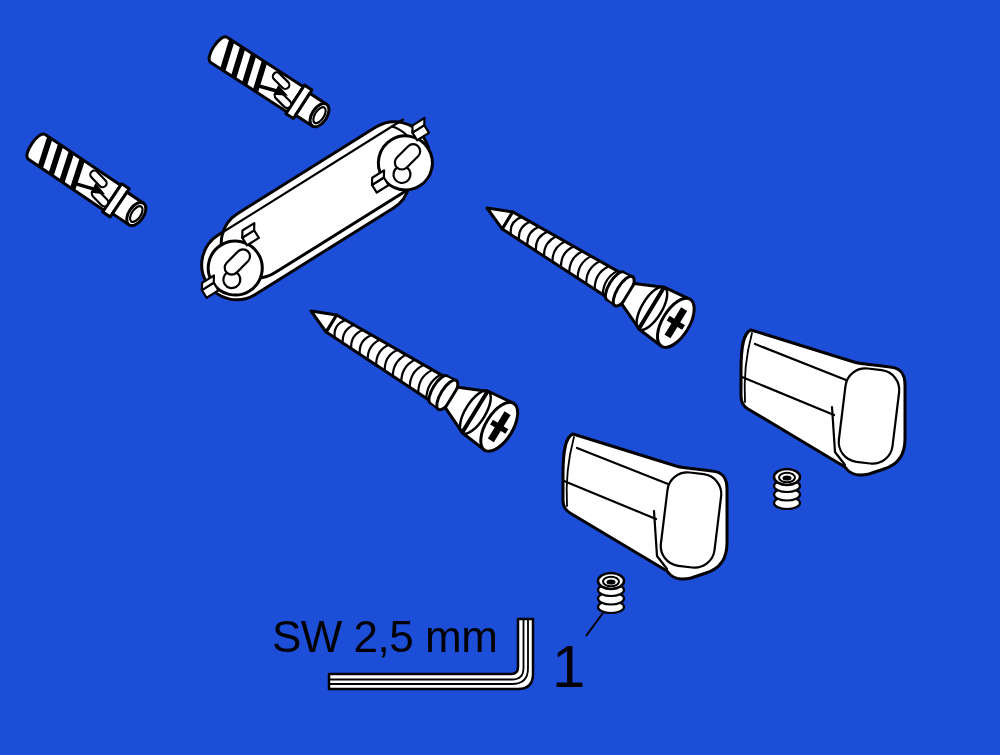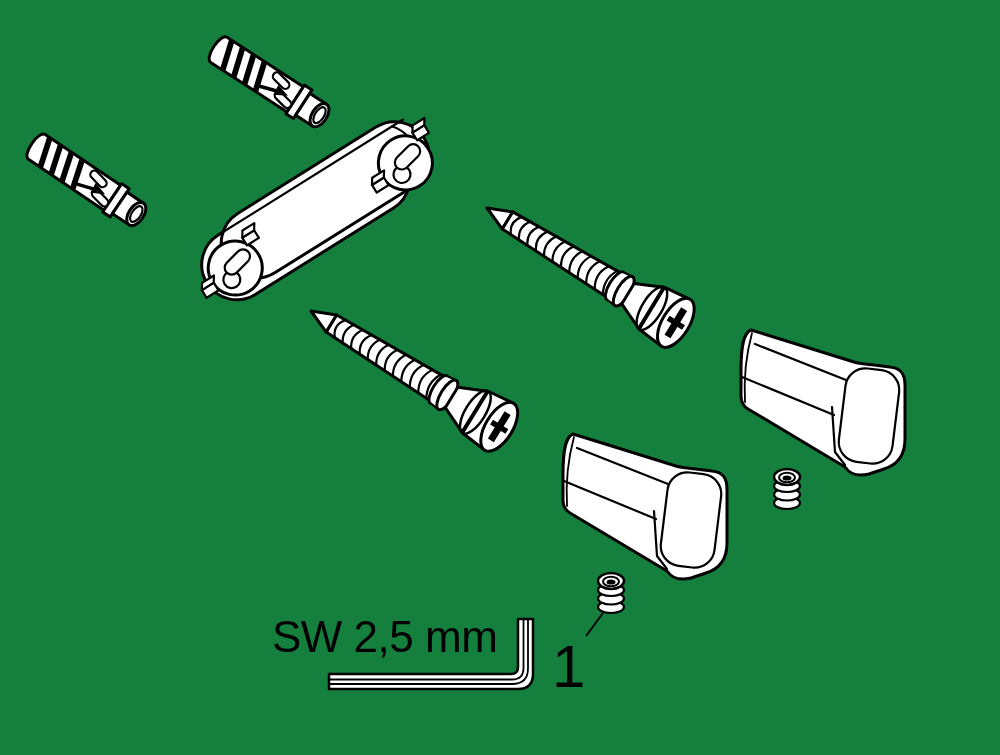--- a/index.html
+++ b/index.html
@@ -1,19 +1,19 @@
 <!DOCTYPE html>
 <html><head>
 <meta charset="utf-8">
 <style>
   html,body{margin:0;padding:0;background:#ffffff;}
   .canvas{
     position:relative;
     width:1000px;height:755px;
-    background:#15803d;
+    background:#1d4ed8;
     overflow:hidden;
     font-family:"Liberation Sans", sans-serif;
   }
   svg{display:block;}
   .outline{fill:#ffffff;stroke:#000000;stroke-width:3;stroke-linejoin:round;}
   .outline-thin{fill:#ffffff;stroke:#000000;stroke-width:2.2;stroke-linejoin:round;}
   .detail{fill:none;stroke:#000000;stroke-width:2.2;stroke-linecap:round;}
   .detail-thin{fill:none;stroke:#000000;stroke-width:1.8;stroke-linecap:round;}
   .solid{fill:#000000;stroke:none;}
   .label-text{fill:#000000;font-family:"Liberation Sans", sans-serif;font-weight:300;letter-spacing:-0.5px;}

